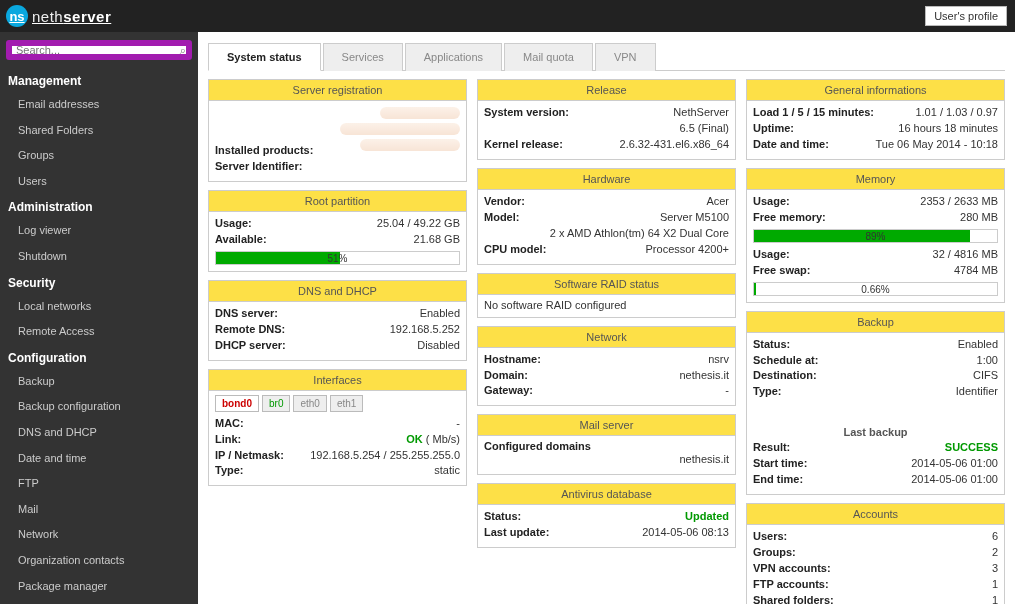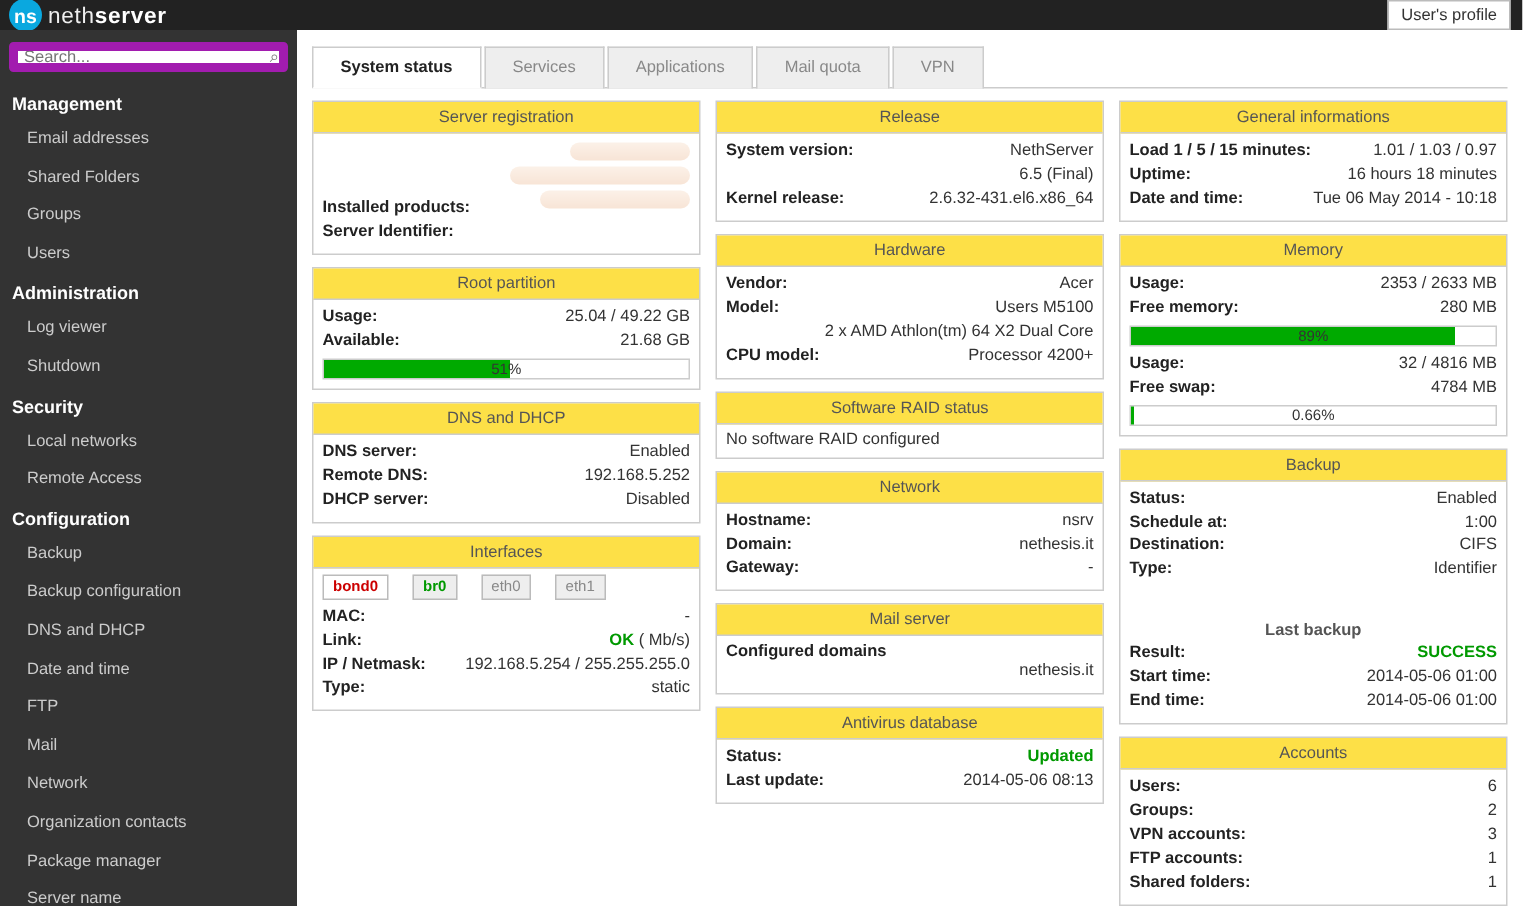--- a/index.html
+++ b/index.html
@@ -5,26 +5,27 @@
     * { margin: 0; padding: 0; box-sizing: border-box; }
     body {
       font-family: Arial, Helvetica, sans-serif;
       font-size: 11px;
       color: #333;
       background: #fff;
       width: 1015px;
     }
     .topbar {
       background: #222;
-      height: 20px;
+      height: 32px;
       display: flex;
       align-items: center;
       justify-content: space-between;
       padding: 0 8px 0 6px;
       color: #fff;
+      text-decoration: underline;
     }
     .brand {
       display: flex;
       align-items: center;
       gap: 4px;
     }
     .brand-circle {
       width: 22px;
       height: 22px;
       border-radius: 50%;
@@ -182,35 +183,35 @@
       top: 0; left: 0;
       width: 100%;
       text-align: center;
       font-size: 10px;
       color: #333;
       line-height: 14px;
     }
 
     .iface-tabs {
       display: flex;
-      gap: 16px;
+      gap: 3px;
       margin-top: 4px;
       margin-bottom: 4px;
     }
     .iface-tab {
       border: 1px solid #bbb;
       padding: 2px 6px;
       font-size: 10px;
       cursor: pointer;
       background: #eee;
       color: #888;
     }
     .iface-tab.active { background: #fff; }
     .iface-bond0 { color: #c00; font-weight: bold; }
-    .iface-br0 { color: #090; font-weight: bold; }
+    .iface-br0 { color: #090; font-weight: normal; }
 
     .decor-bars {
       height: 50px;
       display: flex;
       flex-direction: column;
       gap: 4px;
       align-items: flex-end;
       opacity: .3;
       margin: 2px 0;
     }
@@ -379,21 +380,21 @@
 
         <div class="panel">
           <div class="panel-title">Hardware</div>
           <div id="hwrows">
               <div class="row">
                 <span class="lbl">Vendor:</span>
                 <span class="val">Acer</span>
               </div>
               <div class="row">
                 <span class="lbl">Model:</span>
-                <span class="val">Users M5100</span>
+                <span class="val">Server M5100</span>
               </div>
               <div class="row">
                 <span class="lbl">CPU model:</span>
                 <span class="val">2 x AMD Athlon(tm) 64 X2 Dual Core Processor 4200+</span>
               </div>
             </div>
         </div>
 
         <div class="panel">
           <div class="panel-title">Software RAID status</div>

